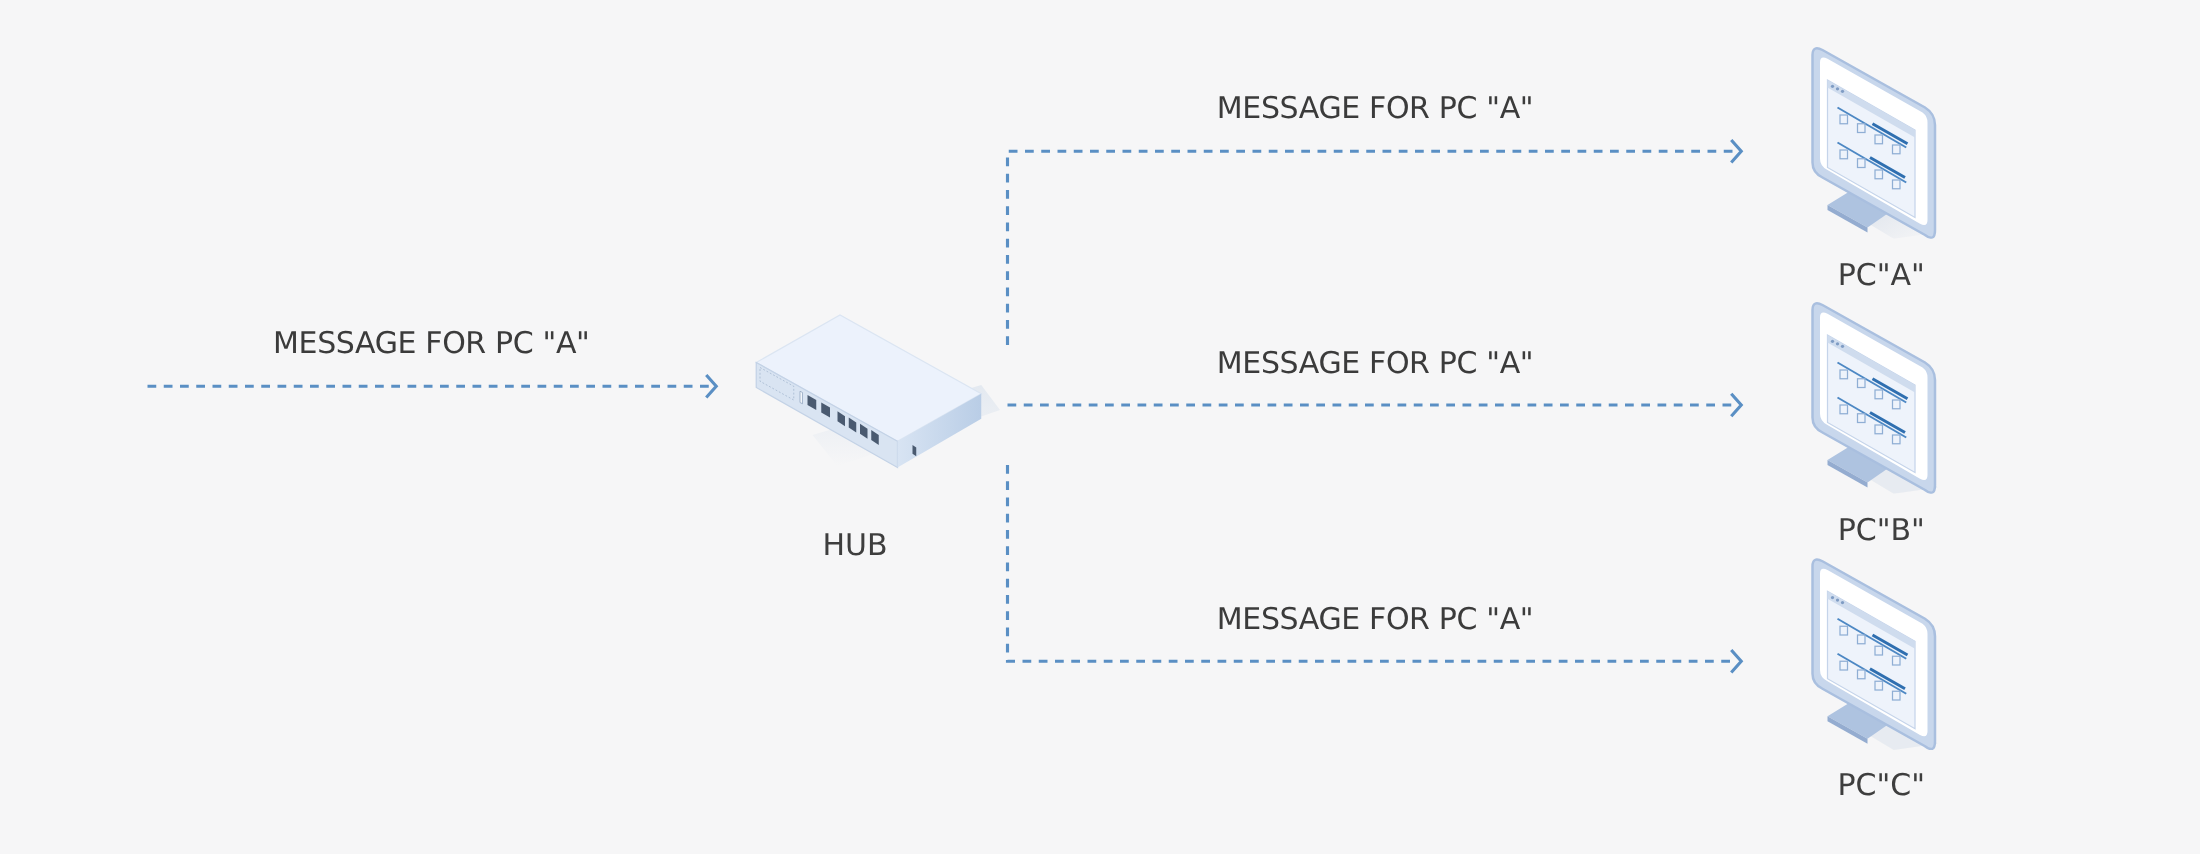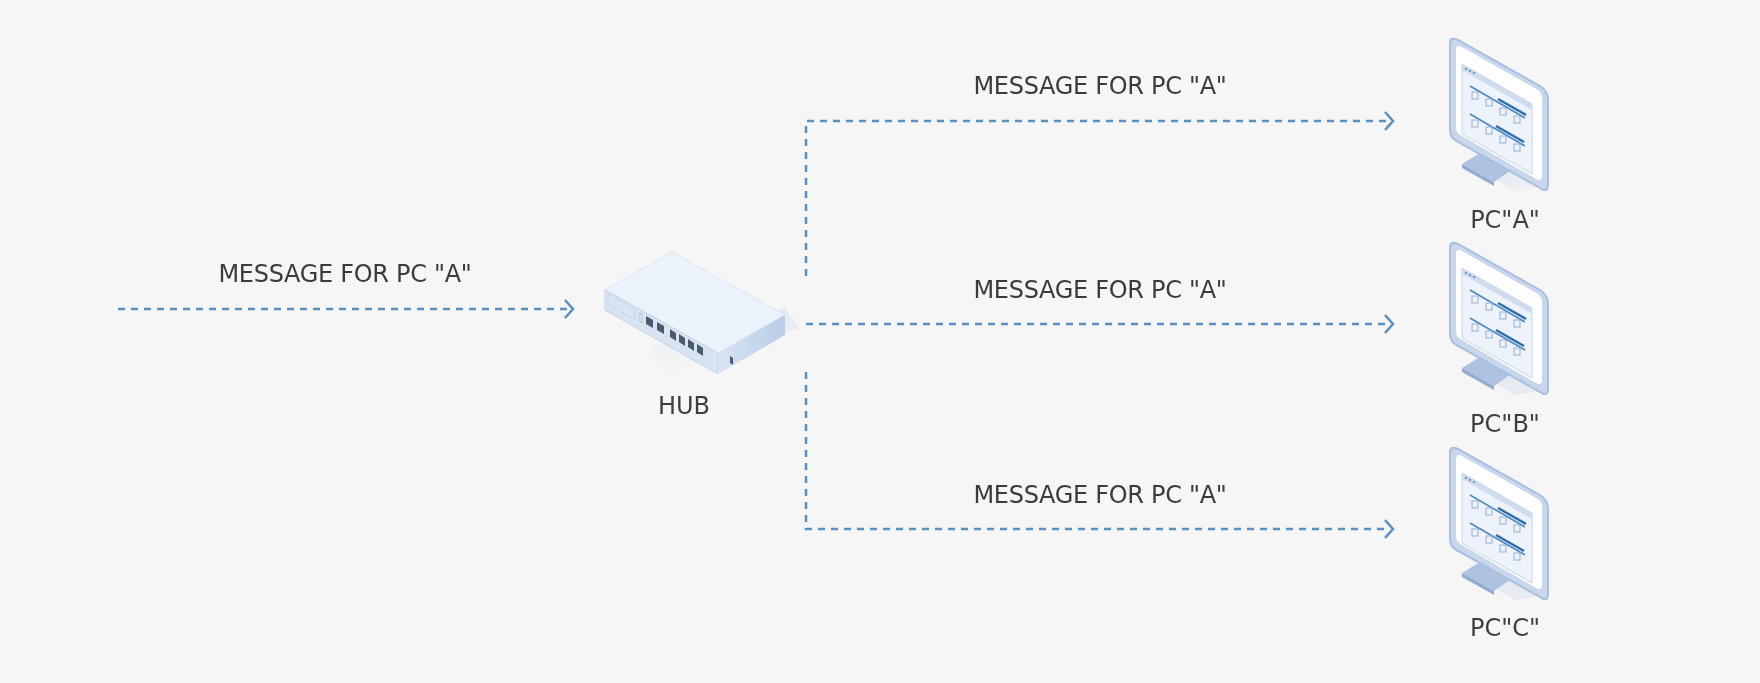--- a/index.html
+++ b/index.html
@@ -56,21 +56,21 @@
     <polygon points="79,86 85,90 85,98 79,94"></polygon>
     <polygon points="88,91 94,95 94,103 88,99"></polygon>
     <polygon points="97,96 103,100 103,108 97,104"></polygon>
     <polygon points="130,108 133,110 133,117 130,115"></polygon>
   </g>
   <polygon points="40,65 42,66 42,75 40,74" fill="#f2f6fb" stroke="#8fa3bd" stroke-width="0.6"></polygon>
   <g fill="none" stroke="#a9bbd2" stroke-width="0.7" stroke-dasharray="1.5 1.5">
     <polygon points="8,46 35,61 35,72 8,57"></polygon>
   </g>
 </svg>
-<div class="dev" style="left:684px; top:392px;">HUB</div>
+<div class="dev" style="left:684px; top:422px;">HUB</div>
 
 <svg class="icon" style="left:1440px; top:36px;" width="130" height="155" viewBox="0 0 130 155">
   <defs>
     <linearGradient id="msh" x1="0" y1="0" x2="1" y2="1">
         <stop offset="0" stop-color="#d5dde8"></stop>
         <stop offset="1" stop-color="#f6f6f7"></stop>
       </linearGradient>
   </defs>
   <polygon points="50,140 85,120 110,150 75,155" fill="url(#msh)" opacity="0.8"></polygon>
   <polygon points="22,128 48,112 80,128 54,146" fill="#aec3e0"></polygon>

